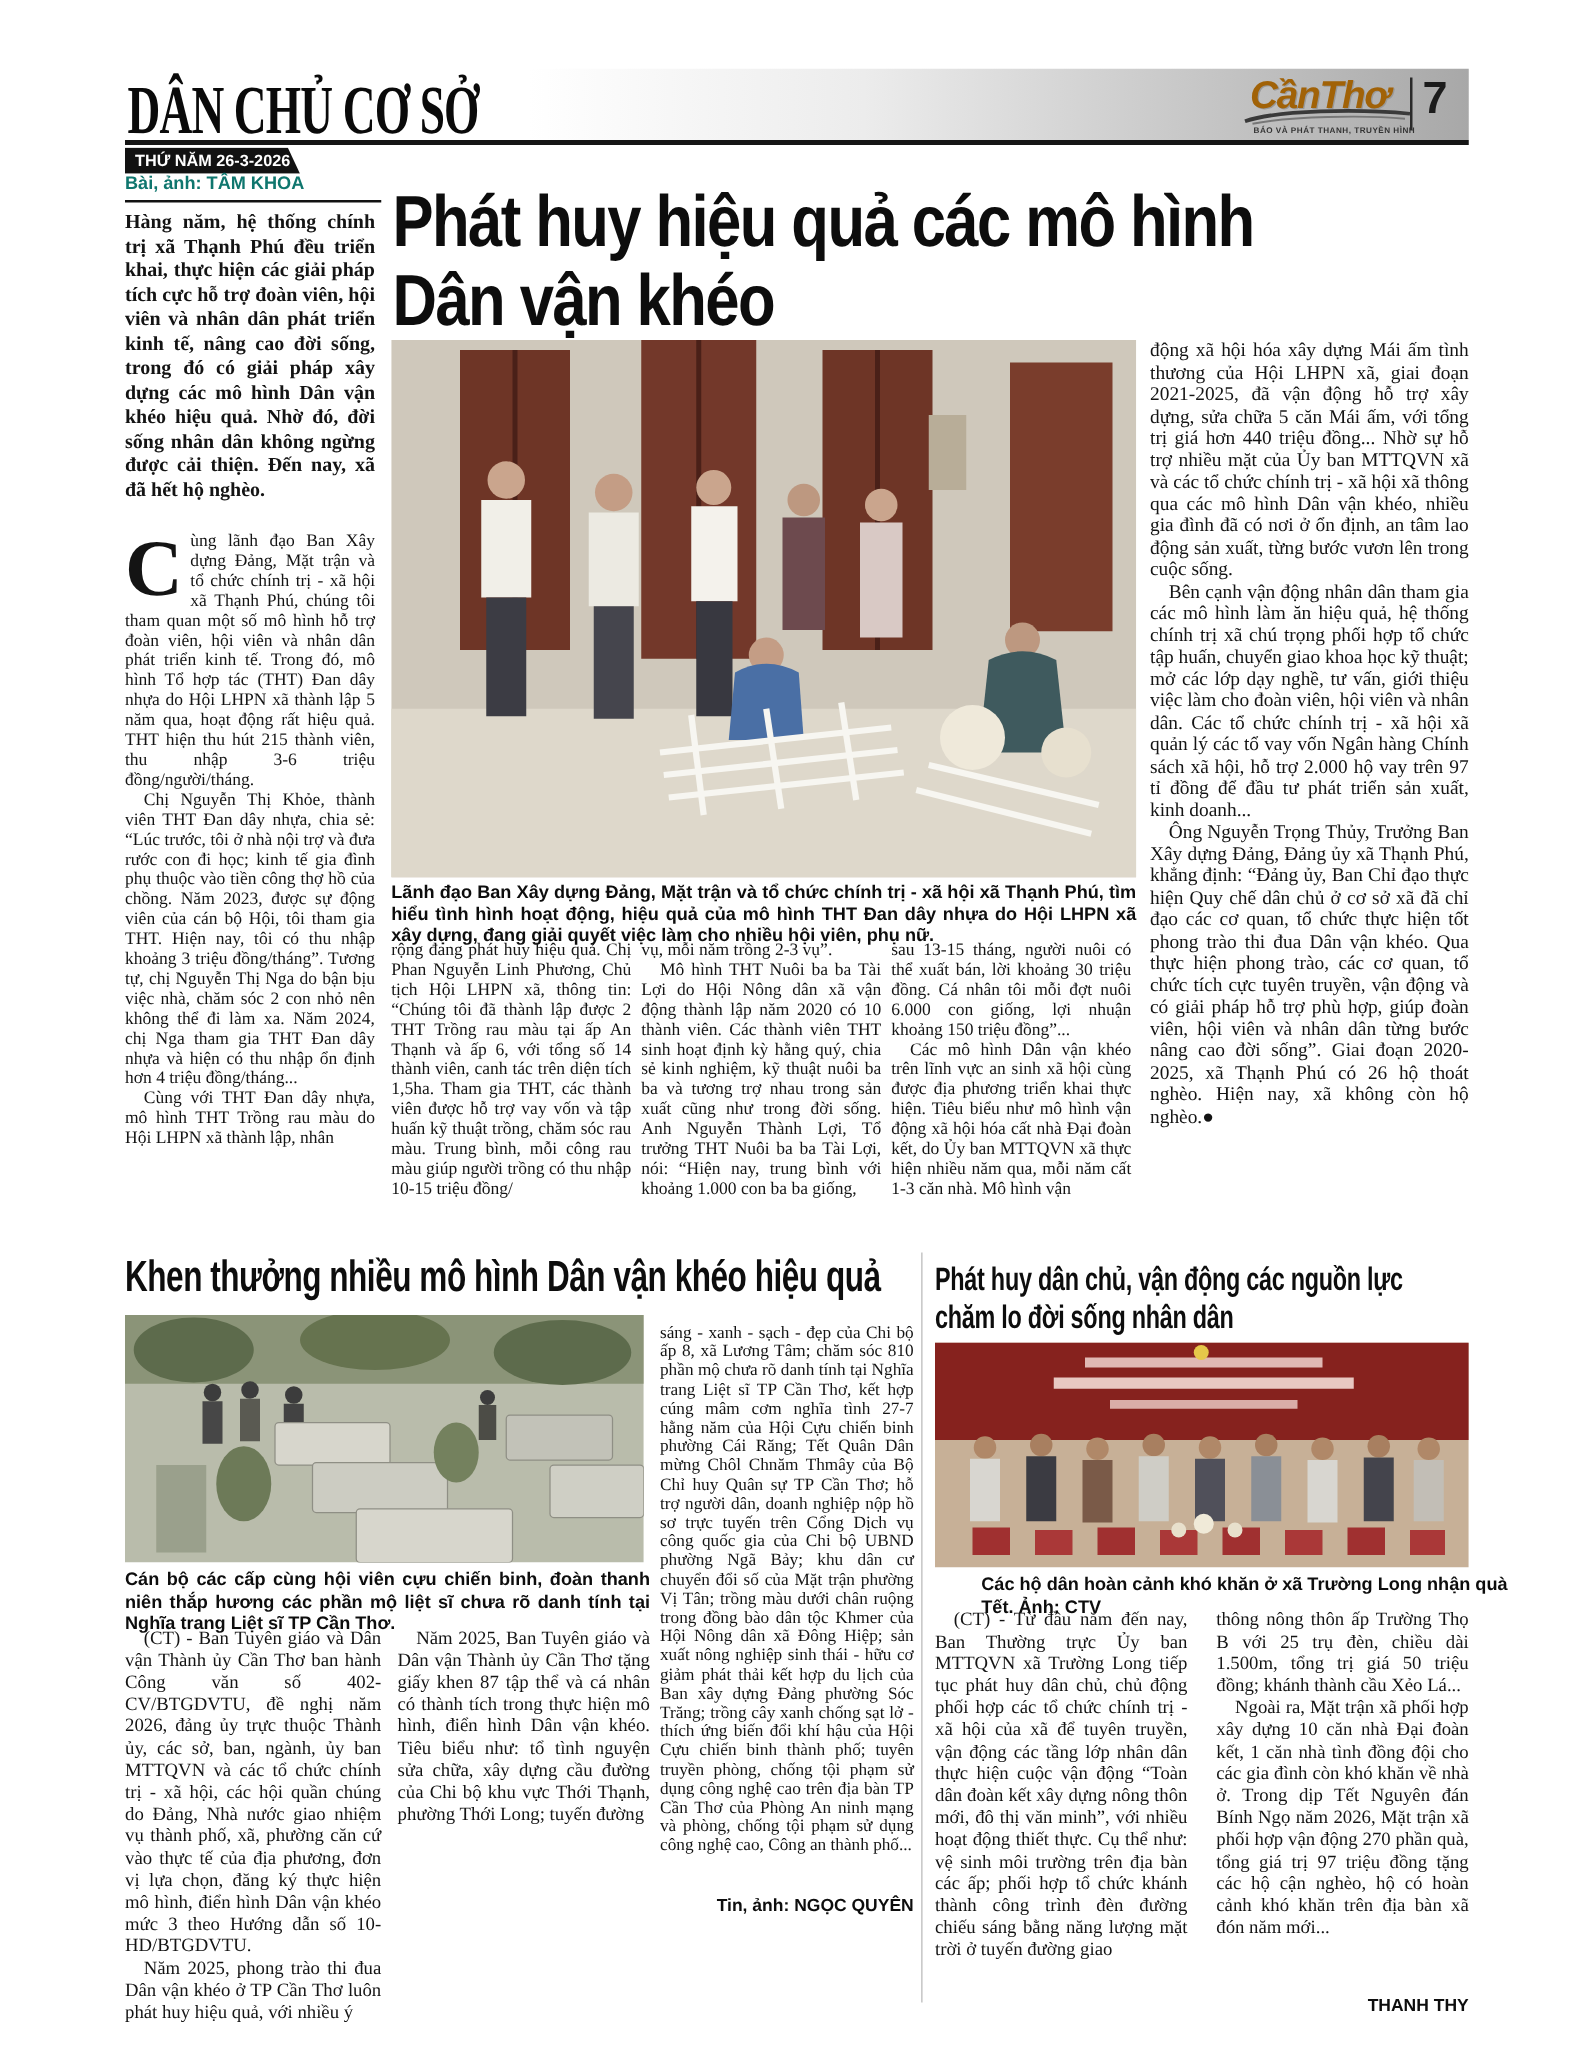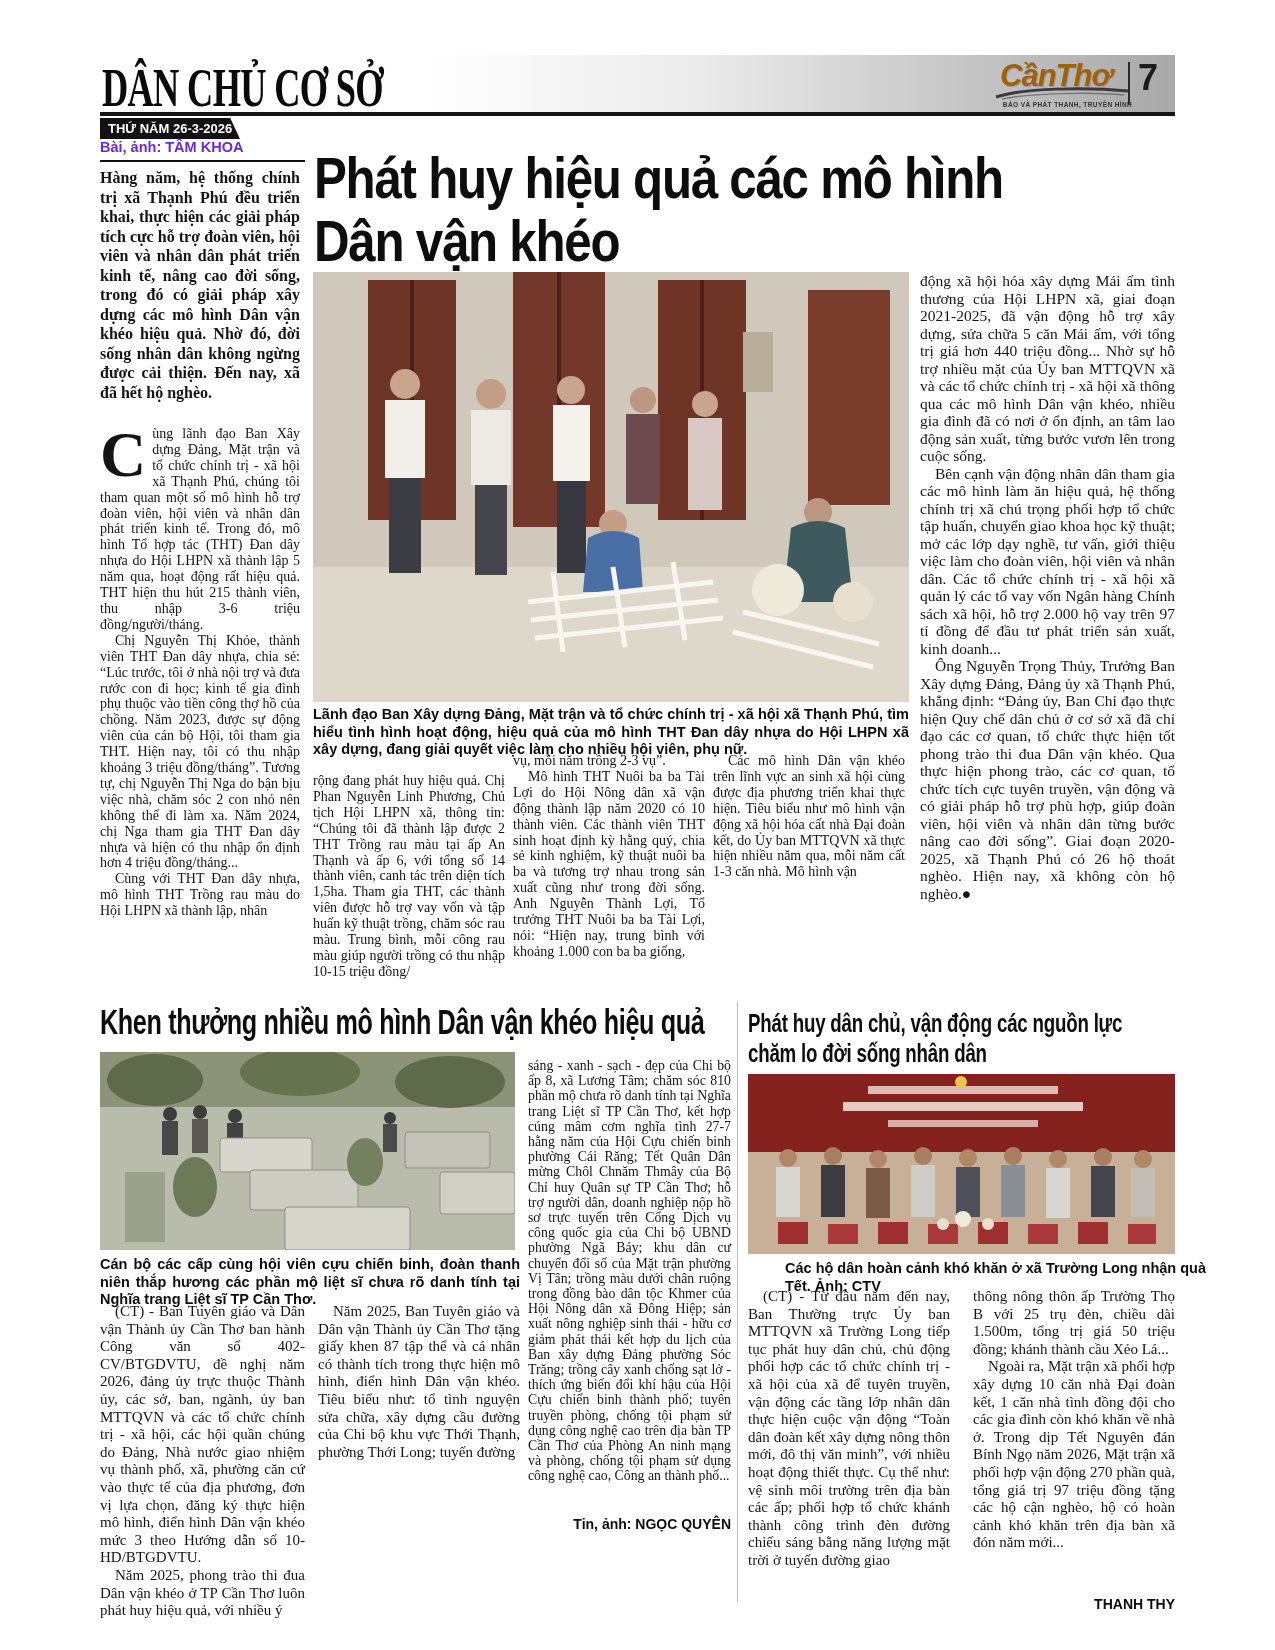--- a/index.html
+++ b/index.html
@@ -21,21 +21,21 @@
              font-family:"Liberation Sans",sans-serif;color:#0d0d0d;}
   .h-main{font-size:58px;letter-spacing:-1.5px;transform:scaleX(0.85);}
   .h-award{font-size:35px;letter-spacing:-0.5px;transform:scaleX(0.72);}
   .h-mob{font-size:26px;letter-spacing:-0.3px;transform:scaleX(0.72);}
   .section-title{font-family:"Liberation Serif",serif;font-weight:700;font-size:55px;
                  letter-spacing:-1px;transform:scaleX(0.66);transform-origin:0 0;white-space:nowrap;color:#0a0a0a;}
   .grad-band{background:linear-gradient(90deg,#ffffff 0%,#ffffff 30%,#ececec 55%,#a8a8a8 100%);
              border-bottom:4px solid #151515;}
   .date-badge{background:#121212;color:#ffffff;font-weight:700;font-size:13px;line-height:21px;
               padding-left:8px;clip-path:polygon(0 0,93% 0,100% 100%,0 100%);}
-  .byline{font-weight:700;font-size:14.5px;color:#6d28d9;}
+  .byline{font-weight:700;font-size:14.5px;color:#0f766e;}
   .rule{background:#111111;}
   .vrule{background:#b9b9b9;}
   .brand{font-style:italic;font-weight:700;font-size:31px;letter-spacing:-1px;color:#a16207;
          text-shadow:1px 1px 0 #999999;}
   .brand-sub{font-weight:700;font-size:6.5px;letter-spacing:0.4px;color:#333;text-align:center;}
   .pagenum{font-weight:700;font-size:36px;color:#1c1c1c;}
   .credit{font-family:"Liberation Sans",sans-serif;font-weight:700;font-size:14px;text-align:right;color:#0d0d0d;}
   svg{display:block;}
 </style>
 </head>
@@ -129,28 +129,29 @@
         <line x1="300" y1="295" x2="312" y2="375"></line>
           <line x1="360" y1="290" x2="372" y2="368"></line>
         <line x1="420" y1="360" x2="560" y2="395"></line>
           <line x1="430" y1="340" x2="566" y2="372"></line>
       </g>
     </svg>
   </div>
 
   <div class="abs cap" style="left:313px;top:706px;width:596px;">Lãnh đạo Ban Xây dựng Đảng, Mặt trận và tổ chức chính trị - xã hội xã Thạnh Phú, tìm hiểu tình hình hoạt động, hiệu quả của mô hình THT Đan dây nhựa do Hội LHPN xã xây dựng, đang giải quyết việc làm cho nhiều hội viên, phụ nữ.</div>
 
-  <div class="abs body14 jt" style="left:313px;top:773px;width:192px;">
+  <div class="abs body14 jt" style="left:313px;top:753px;width:192px;">
     <p>rộng đang phát huy hiệu quả. Chị Phan Nguyễn Linh Phương, Chủ tịch Hội LHPN xã, thông tin: “Chúng tôi đã thành lập được 2 THT Trồng rau màu tại ấp An Thạnh và ấp 6, với tổng số 14 thành viên, canh tác trên diện tích 1,5ha. Tham gia THT, các thành viên được hỗ trợ vay vốn và tập huấn kỹ thuật trồng, chăm sóc rau màu. Trung bình, mỗi công rau màu giúp người trồng có thu nhập 10-15 triệu đồng/</p>
   </div>
   <div class="abs body14 jt" style="left:513px;top:753px;width:192px;">
     <p>vụ, mỗi năm trồng 2-3 vụ”.</p>
     <p class="p-ind">Mô hình THT Nuôi ba ba Tài Lợi do Hội Nông dân xã vận động thành lập năm 2020 có 10 thành viên. Các thành viên THT sinh hoạt định kỳ hằng quý, chia sẻ kinh nghiệm, kỹ thuật nuôi ba ba và tương trợ nhau trong sản xuất cũng như trong đời sống. Anh Nguyễn Thành Lợi, Tổ trưởng THT Nuôi ba ba Tài Lợi, nói: “Hiện nay, trung bình với khoảng 1.000 con ba ba giống,</p>
   </div>
   <div class="abs body14 jt" style="left:713px;top:753px;width:192px;">
+    <p>sau 13-15 tháng, người nuôi có thể xuất bán, lời khoảng 30 triệu đồng. Cá nhân tôi mỗi đợt nuôi 6.000 con giống, lợi nhuận khoảng 150 triệu đồng”...</p>
     <p class="p-ind">Các mô hình Dân vận khéo trên lĩnh vực an sinh xã hội cùng được địa phương triển khai thực hiện. Tiêu biểu như mô hình vận động xã hội hóa cất nhà Đại đoàn kết, do Ủy ban MTTQVN xã thực hiện nhiều năm qua, mỗi năm cất 1-3 căn nhà. Mô hình vận</p>
   </div>
   <div class="abs body155 jt" style="left:920px;top:272px;width:255px;">
     <p>động xã hội hóa xây dựng Mái ấm tình thương của Hội LHPN xã, giai đoạn 2021-2025, đã vận động hỗ trợ xây dựng, sửa chữa 5 căn Mái ấm, với tổng trị giá hơn 440 triệu đồng... Nhờ sự hỗ trợ nhiều mặt của Ủy ban MTTQVN xã và các tổ chức chính trị - xã hội xã thông qua các mô hình Dân vận khéo, nhiều gia đình đã có nơi ở ổn định, an tâm lao động sản xuất, từng bước vươn lên trong cuộc sống.</p>
     <p class="p-ind">Bên cạnh vận động nhân dân tham gia các mô hình làm ăn hiệu quả, hệ thống chính trị xã chú trọng phối hợp tổ chức tập huấn, chuyển giao khoa học kỹ thuật; mở các lớp dạy nghề, tư vấn, giới thiệu việc làm cho đoàn viên, hội viên và nhân dân. Các tổ chức chính trị - xã hội xã quản lý các tổ vay vốn Ngân hàng Chính sách xã hội, hỗ trợ 2.000 hộ vay trên 97 tỉ đồng để đầu tư phát triển sản xuất, kinh doanh...</p>
     <p class="p-ind">Ông Nguyễn Trọng Thủy, Trưởng Ban Xây dựng Đảng, Đảng ủy xã Thạnh Phú, khẳng định: “Đảng ủy, Ban Chỉ đạo thực hiện Quy chế dân chủ ở cơ sở xã đã chỉ đạo các cơ quan, tổ chức thực hiện tốt phong trào thi đua Dân vận khéo. Qua thực hiện phong trào, các cơ quan, tổ chức tích cực tuyên truyền, vận động và có giải pháp hỗ trợ phù hợp, giúp đoàn viên, hội viên và nhân dân từng bước nâng cao đời sống”. Giai đoạn 2020-2025, xã Thạnh Phú có 26 hộ thoát nghèo. Hiện nay, xã không còn hộ nghèo.●</p>
   </div>
 
   <div class="abs vrule" style="left:737px;top:1002px;width:1px;height:600px;"></div>
 

